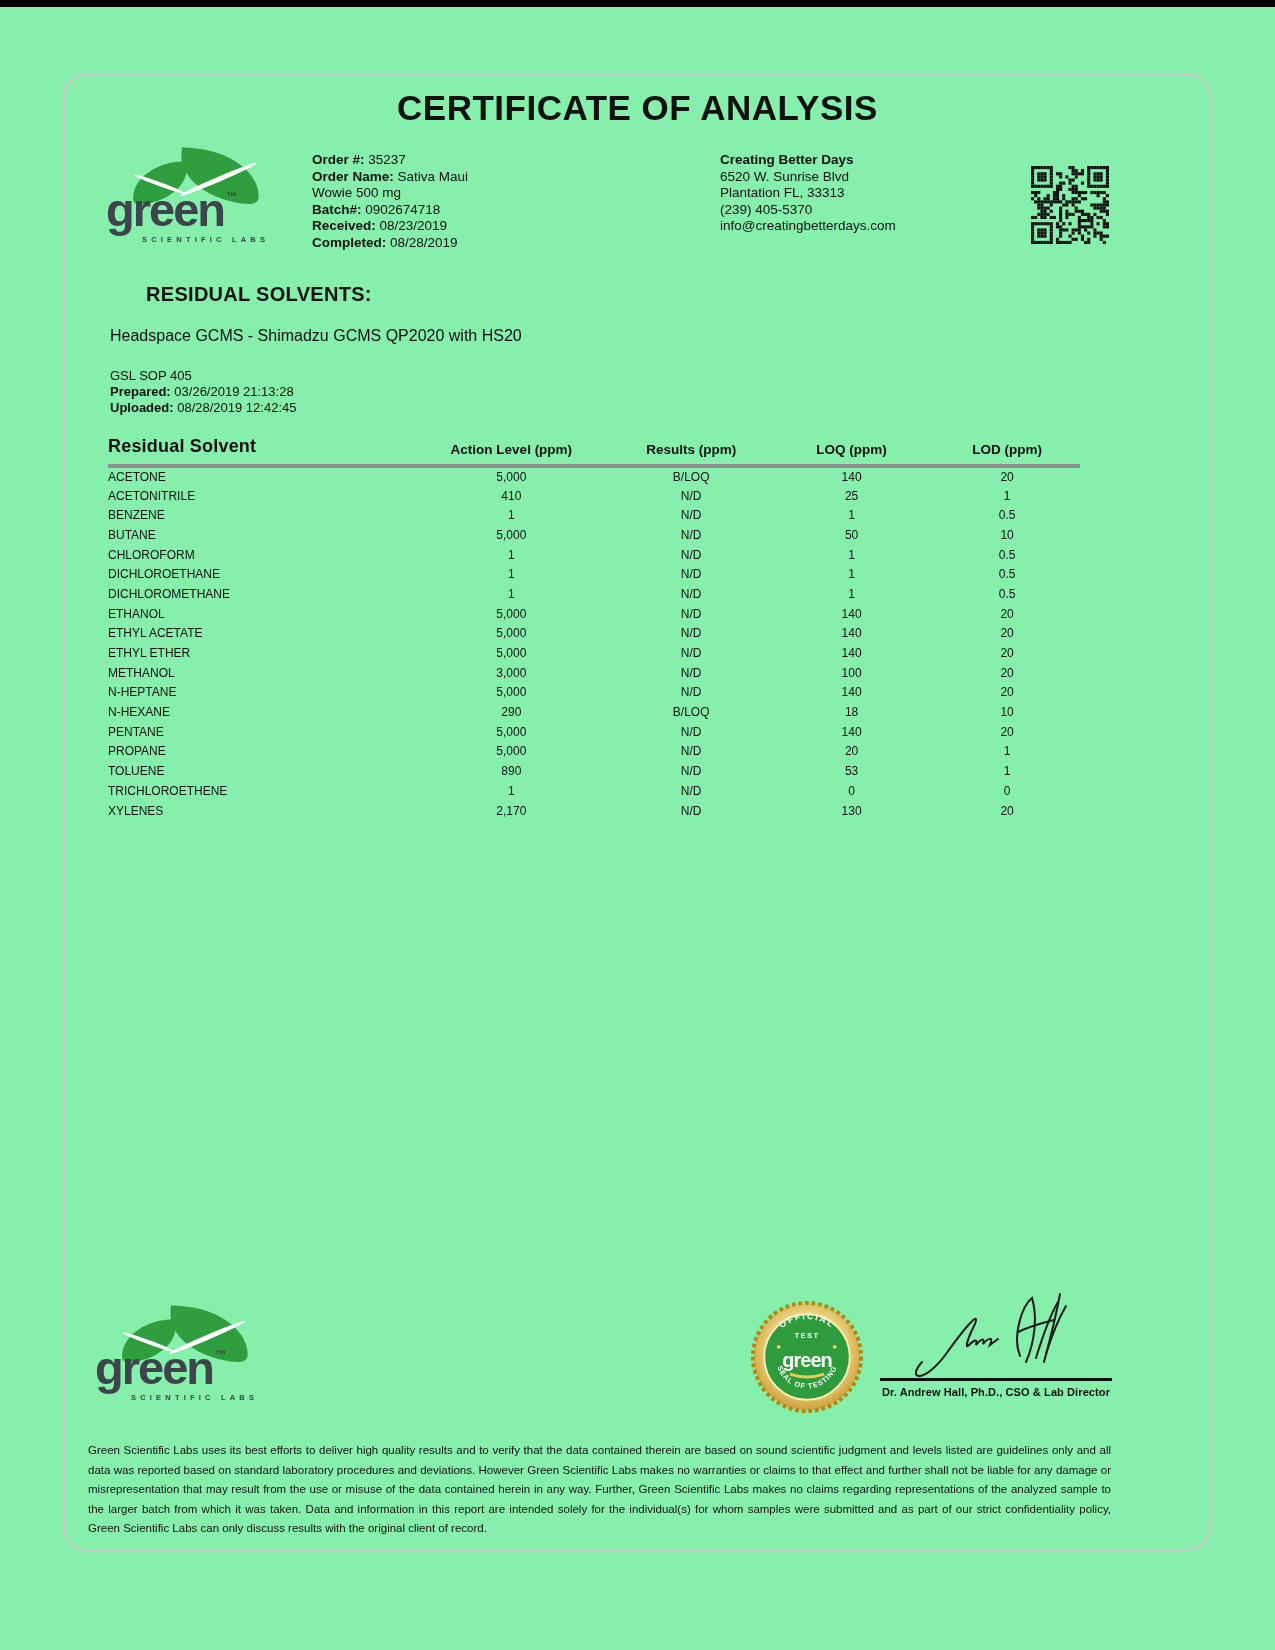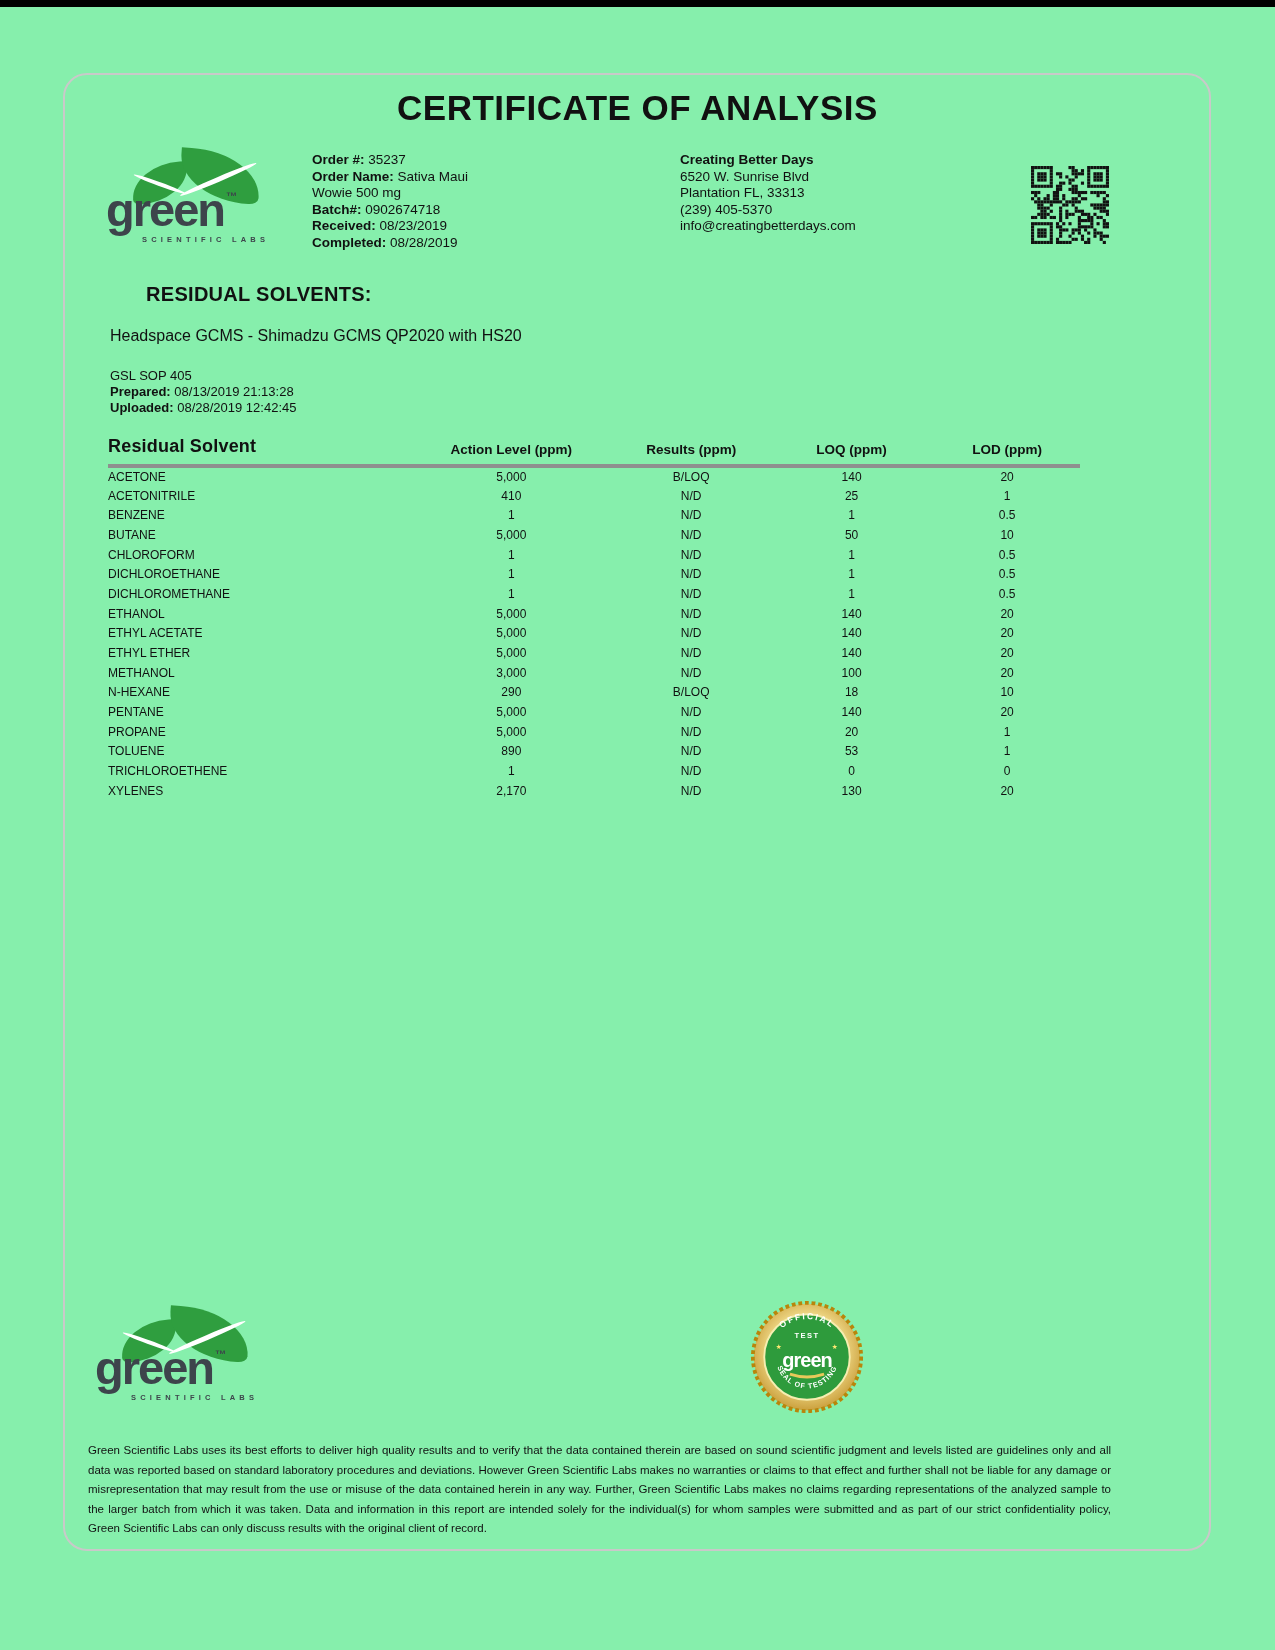--- a/index.html
+++ b/index.html
@@ -27,21 +27,21 @@
   .leaf.right::after{content:"";position:absolute;left:-4%;top:52%;width:104%;height:5px;background:#fff;transform:rotate(-27deg);border-radius:60%;}
   .leaf.left::after{content:"";position:absolute;left:0;top:48%;width:98%;height:4px;background:#fff;transform:rotate(24deg);border-radius:60%;}
   .logo-word{position:relative;margin-top:-16px;font-size:47px;font-weight:700;color:var(--logo-dark);letter-spacing:-2px;line-height:1;}
   .logo-tm{font-size:11px;font-weight:700;vertical-align:26px;letter-spacing:0;margin-left:2px;}
   .logo-sub{font-size:7.5px;font-weight:700;color:var(--logo-dark);letter-spacing:4.2px;margin-top:2px;padding-left:36px;white-space:nowrap;}
 
   .logo-header{left:106px;top:150px;width:215px;}
   .logo-footer{left:95px;top:1308px;width:200px;}
 
   .order-block{position:absolute;left:312px;top:152px;width:166px;font-size:13.5px;line-height:16.5px;}
-  .client-block{position:absolute;left:680px;top:152px;width:240px;font-size:13.5px;line-height:16.5px;}
+  .client-block{position:absolute;left:720px;top:152px;width:240px;font-size:13.5px;line-height:16.5px;}
   .b{font-weight:700;}
   .qr{position:absolute;left:1031px;top:166px;width:78px;height:78px;}
   .qr svg{width:100%;height:100%;}
 
   .section-heading{position:absolute;left:110px;top:283px;font-size:20px;font-weight:700;letter-spacing:.3px;margin-left:36px;}
   .method-line{position:absolute;left:110px;top:327px;font-size:16px;}
   .sop-block{position:absolute;left:110px;top:368px;font-size:13px;line-height:16px;}
 
   .solvent-table{position:absolute;left:108px;top:436px;width:972px;border-collapse:collapse;table-layout:fixed;}
   .solvent-table col:nth-child(1){width:31%;}
@@ -400,21 +400,21 @@
           <rect x="51" y="72" width="3" height="3"></rect>
           <rect x="54" y="72" width="3" height="3"></rect>
           <rect x="69" y="72" width="3" height="3"></rect>
         </g>
       </svg></div>
 
   <div class="section-heading">RESIDUAL SOLVENTS:</div>
   <div class="method-line">Headspace GCMS - Shimadzu GCMS QP2020 with HS20</div>
   <div class="sop-block">
     <div>GSL SOP 405</div>
-    <div><span class="b">Prepared:</span> <span>08/13/2019 21:13:28</span></div>
+    <div><span class="b">Prepared:</span> <span>03/26/2019 21:13:28</span></div>
     <div><span class="b">Uploaded:</span> <span>08/28/2019 12:42:45</span></div>
   </div>
 
   <table class="solvent-table">
     <colgroup>
         <col>
         <col>
         <col>
         <col>
         <col>
@@ -497,20 +497,27 @@
           <td>5,000</td>
           <td>N/D</td>
           <td>140</td>
           <td>20</td>
         </tr>
         <tr>
           <td>METHANOL</td>
           <td>3,000</td>
           <td>N/D</td>
           <td>100</td>
+          <td>20</td>
+        </tr>
+        <tr>
+          <td>N-HEPTANE</td>
+          <td>5,000</td>
+          <td>N/D</td>
+          <td>140</td>
           <td>20</td>
         </tr>
         <tr>
           <td>N-HEXANE</td>
           <td>290</td>
           <td>B/LOQ</td>
           <td>18</td>
           <td>10</td>
         </tr>
         <tr>
@@ -577,15 +584,29 @@
       <text font-size="9" font-weight="bold" fill="#fff" letter-spacing="2"><textPath href="#arcTop" startOffset="50%" text-anchor="middle">OFFICIAL</textPath></text>
       <text x="60" y="40" text-anchor="middle" font-size="8" font-weight="bold" fill="#fff" letter-spacing="1.5">TEST</text>
       <text x="27" y="52" font-size="7" fill="#ffe873">★</text>
       <text x="86" y="52" font-size="7" fill="#ffe873">★</text>
       <text x="60" y="70" text-anchor="middle" font-size="21" font-weight="bold" fill="#fff" letter-spacing="-1">green</text>
       <path d="M 42 78 Q 60 84 78 78" stroke="#e8c95a" stroke-width="3" fill="none"></path>
       <text font-size="7.5" font-weight="bold" fill="#fff" letter-spacing="1"><textPath href="#arcBot" startOffset="50%" text-anchor="middle">SEAL OF TESTING</textPath></text>
     </svg>
   </div>
 
+  <div class="signature-block">
+    <svg class="sig-scribble" viewBox="0 0 180 90" xmlns="http://www.w3.org/2000/svg">
+      <g fill="none" stroke="#1a1a1a" stroke-width="2" stroke-linecap="round">
+        <path d="M14 74 C -2 92, 16 96, 38 66 C 58 38, 74 20, 66 38 C 60 50, 56 62, 61 57 C 66 52, 70 50, 68 57 C 73 51, 77 49, 75 56 C 80 50, 86 48, 82 57 L 90 51"></path>
+        <path d="M112 68 C 104 48, 114 18, 124 10 C 130 30, 126 56, 118 74"></path>
+        <path d="M110 44 C 122 38, 134 35, 146 32"></path>
+        <path d="M128 70 C 136 44, 144 24, 150 14"></path>
+        <path d="M138 66 C 145 44, 152 28, 158 18"></path>
+        <path d="M152 6 C 148 28, 142 52, 136 74"></path>
+      </g>
+    </svg>
+    <div class="sig-rule"></div>
+    <div class="sig-name">Dr. Andrew Hall, Ph.D., CSO &amp; Lab Director</div>
+  </div>
 
   <div class="disclaimer">Green Scientific Labs uses its best efforts to deliver high quality results and to verify that the data contained therein are based on sound scientific judgment and levels listed are guidelines only and all data was reported based on standard laboratory procedures and deviations. However Green Scientific Labs makes no warranties or claims to that effect and further shall not be liable for any damage or misrepresentation that may result from the use or misuse of the data contained herein in any way. Further, Green Scientific Labs makes no claims regarding representations of the analyzed sample to the larger batch from which it was taken. Data and information in this report are intended solely for the individual(s) for whom samples were submitted and as part of our strict confidentiality policy, Green Scientific Labs can only discuss results with the original client of record.</div>
 </div>
 
 </body></html>

